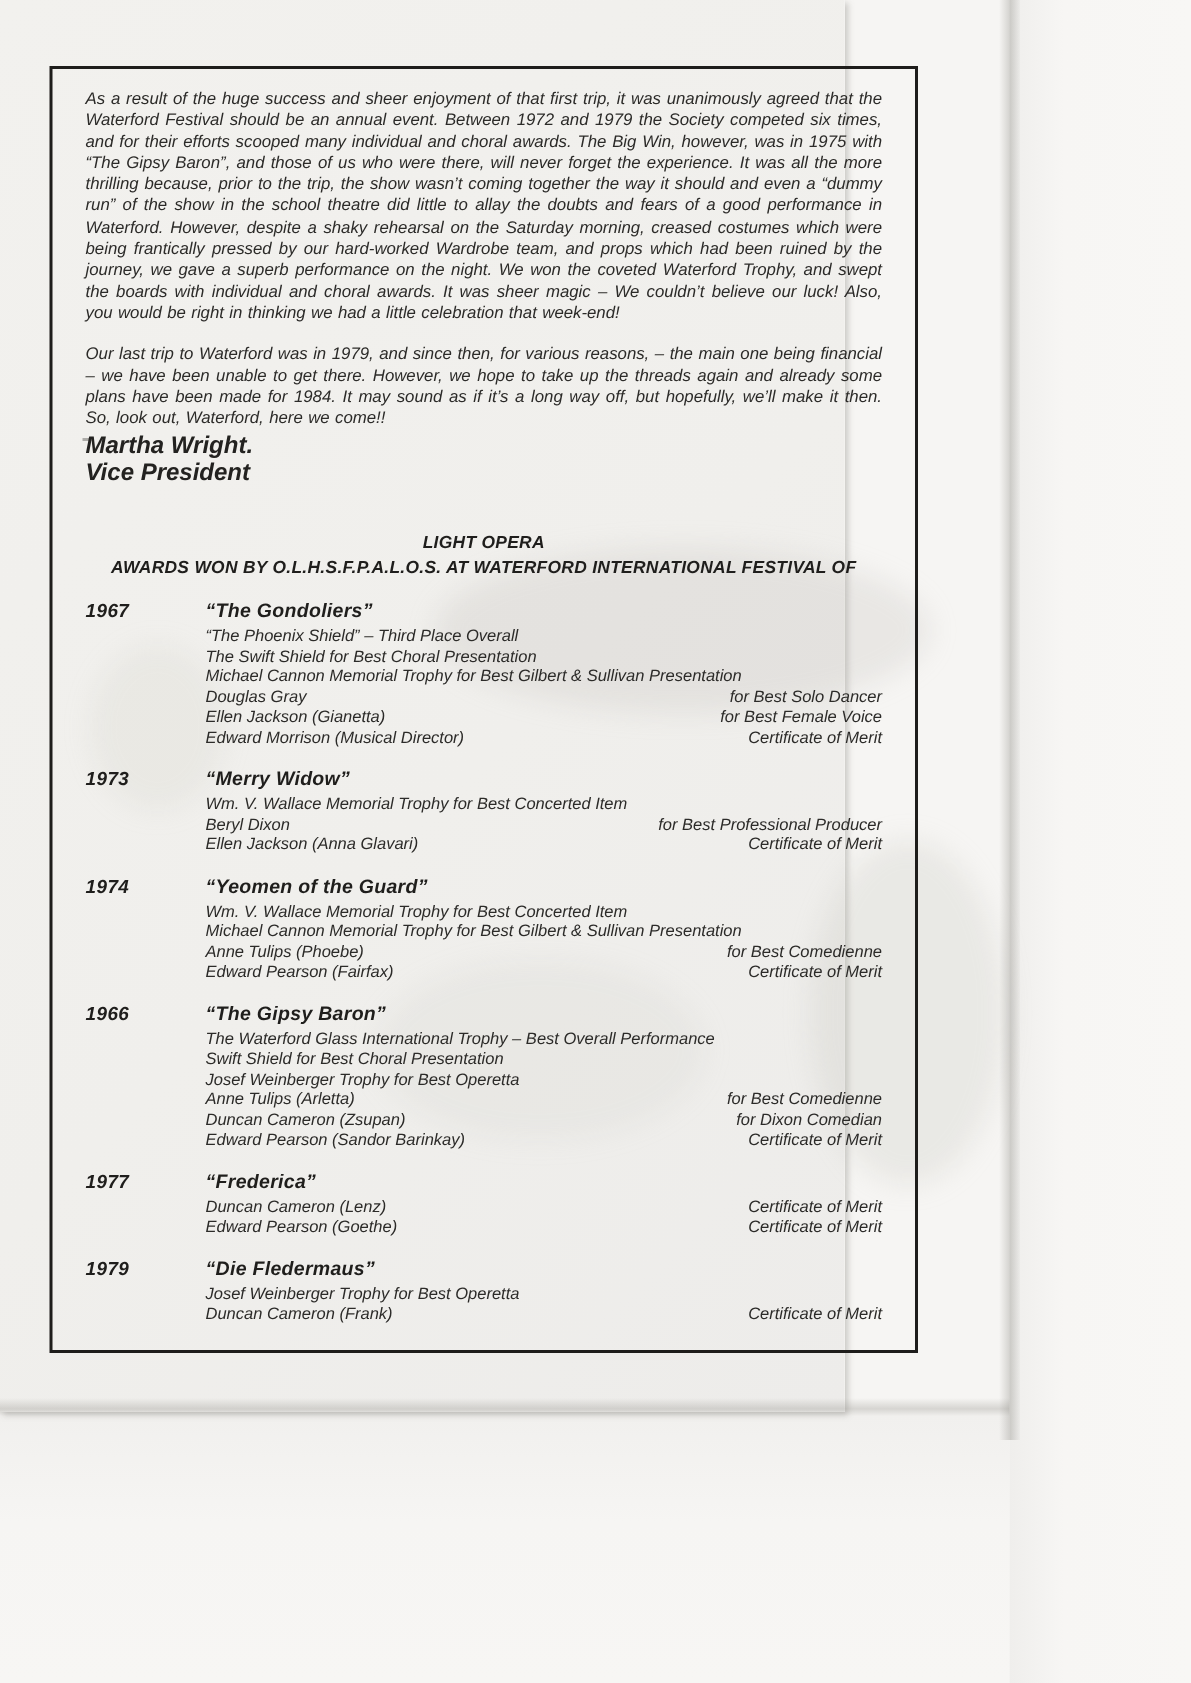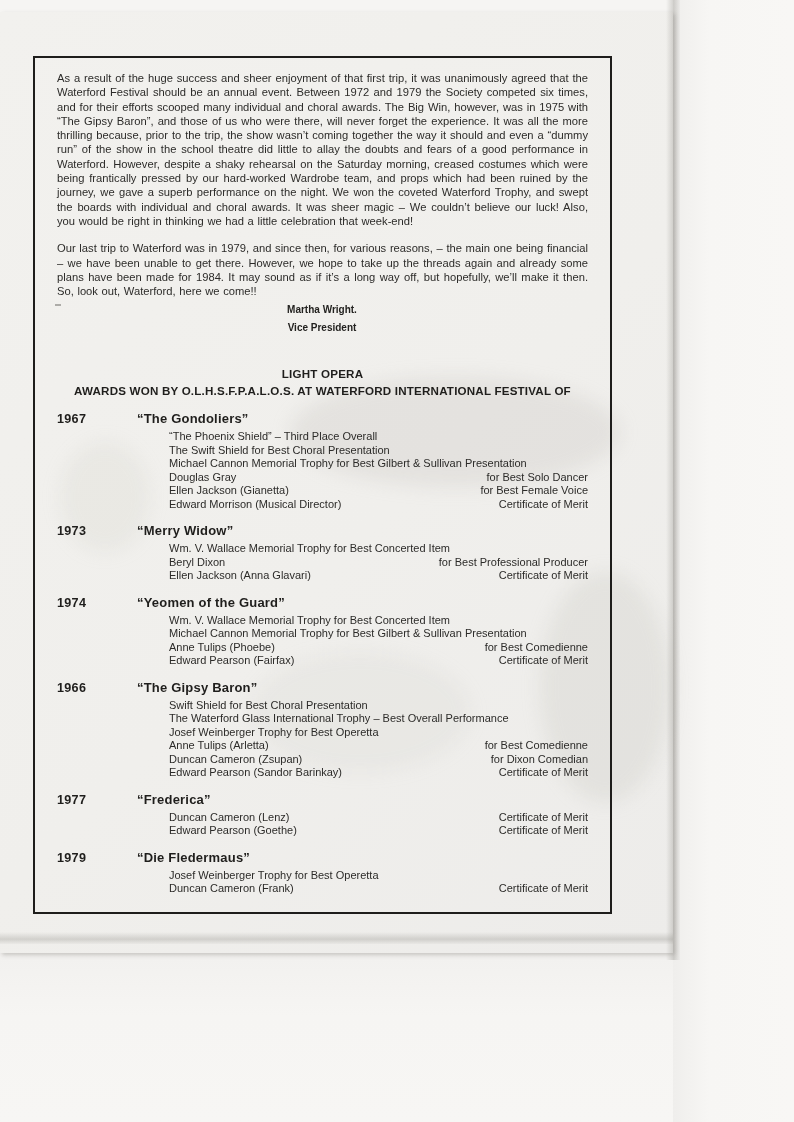--- a/index.html
+++ b/index.html
@@ -4,23 +4,24 @@
 <style>
   html,body{margin:0;padding:0;}
   body{
     width:794px;height:1122px;position:relative;overflow:hidden;
     background:#f6f5f3;
     font-family:"Liberation Sans","DejaVu Sans",sans-serif;
     -webkit-font-smoothing:antialiased;
   }
   
   .page{
-    position:absolute;left:0;top:12px;width:673px;height:941px;
+    position:absolute;left:0;top:0;width:563px;height:941px;
     background:linear-gradient(135deg,#f2f1ee 0%,#f0efec 55%,#edecea 100%);
     box-shadow:2px 2px 4px rgba(120,118,112,.35);
+    font-style:italic;
   }
   .page-right-edge{
     position:absolute;left:666px;top:0;width:14px;height:960px;
     background:linear-gradient(90deg,rgba(150,148,142,0) 0%,rgba(150,148,142,.38) 55%,rgba(150,148,142,.05) 100%);
   }
   .page-bottom-edge{
     position:absolute;left:0;top:932px;width:673px;height:12px;
     background:linear-gradient(180deg,rgba(140,138,132,0) 0%,rgba(140,138,132,.30) 60%,rgba(140,138,132,.05) 100%);
   }
   .scanner-bed{
@@ -46,39 +47,39 @@
     box-sizing:border-box;border:2.5px solid #1e1d1b;
     padding:13px 22px 10px 22px;overflow:hidden;
     color:#2c2b29;
   }
   .para{
     margin:0;font-size:11.2px;line-height:14.3px;text-align:justify;
     color:#2c2b29;word-spacing:.5px;
   }
   .para + .para{margin-top:13px;}
   .signature{
-    margin-top:3px;text-align:center;font-weight:bold;font-size:10px;line-height:17.5px;
+    margin-top:3px;text-align:left;font-weight:bold;font-size:16px;line-height:17.5px;
     color:#232220;padding-right:1px;
   }
   .awards-heading{
     margin-top:30px;text-align:center;font-weight:bold;font-size:11.6px;
     line-height:16.5px;letter-spacing:.2px;color:#1f1e1c;
   }
   .entry{margin-top:12px;}
   .entry-head{display:flex;align-items:baseline;margin-bottom:4px;}
   .entry-year{
     flex:0 0 80px;font-weight:bold;font-size:12.6px;color:#1f1e1c;letter-spacing:.3px;
   }
   .entry-title{font-weight:bold;font-size:13px;color:#1f1e1c;letter-spacing:.2px;}
   .entry-lines{padding-left:80px;}
   .award-line{
     display:flex;justify-content:space-between;align-items:baseline;
     font-size:11px;line-height:13.5px;color:#2c2b29;
   }
-  .award-line .left{text-align:center;padding-right:10px;margin-left:32px;}
+  .award-line .left{text-align:center;padding-right:10px;}
   .award-line .right{text-align:right;white-space:nowrap;}
 </style>
 </head>
 <body>
 
 <div class="scanner-bed"></div>
 <div class="scanner-bed-bottom"></div>
 
 <div class="page">
   <div class="smudge s1"></div>
@@ -179,25 +180,25 @@
           </div>
   </div>
 
   <div class="entry">
     <div class="entry-head">
       <span class="entry-year">1966</span>
       <span class="entry-title">“The Gipsy Baron”</span>
     </div>
     <div class="entry-lines">
             <div class="award-line">
+              <span class="left">The Waterford Glass International Trophy – Best Overall Performance</span>
+              <span class="right"></span>
+            </div>
+            <div class="award-line">
               <span class="left">Swift Shield for Best Choral Presentation</span>
-              <span class="right"></span>
-            </div>
-            <div class="award-line">
-              <span class="left">The Waterford Glass International Trophy – Best Overall Performance</span>
               <span class="right"></span>
             </div>
             <div class="award-line">
               <span class="left">Josef Weinberger Trophy for Best Operetta</span>
               <span class="right"></span>
             </div>
             <div class="award-line">
               <span class="left">Anne Tulips (Arletta)</span>
               <span class="right">for Best Comedienne</span>
             </div>

